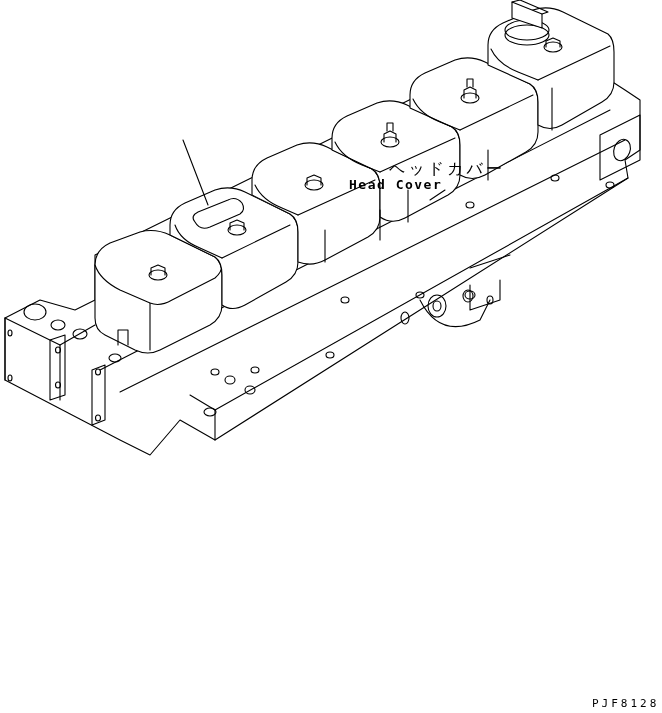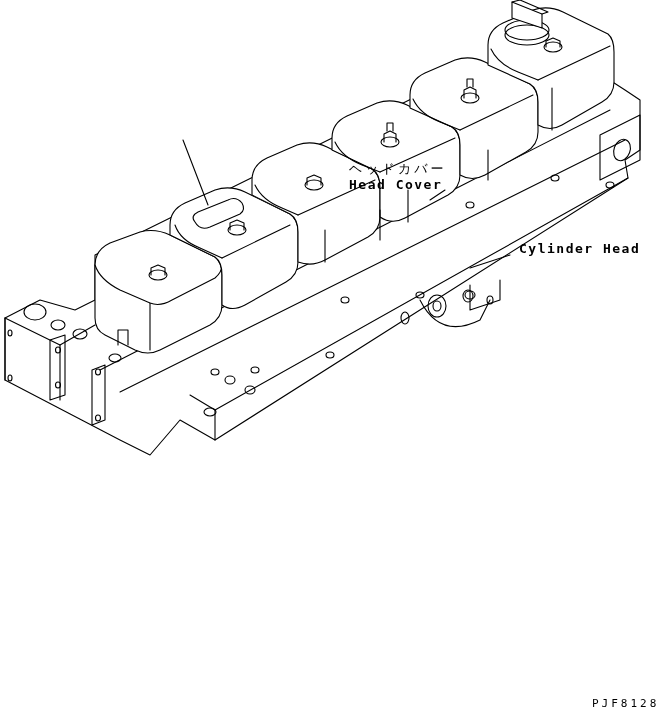--- a/index.html
+++ b/index.html
@@ -2,21 +2,21 @@
 <html><head>
 <meta charset="utf-8">
 <style>
   html, body { margin: 0; padding: 0; background: #ffffff; }
   body { width: 662px; height: 713px; position: relative; overflow: hidden; font-family: "DejaVu Sans Mono", monospace; }
   .drawing { position: absolute; left: 0; top: 0; width: 662px; height: 713px; }
   .drawing svg { width: 662px; height: 713px; display: block; }
   .ln { fill: none; stroke: #000; stroke-width: 1.1; stroke-linejoin: round; stroke-linecap: round; }
   .lnw { fill: #fff; stroke: #000; stroke-width: 1.1; stroke-linejoin: round; }
   .label { position: absolute; color: #000; font-family: "DejaVu Sans Mono", monospace; font-size: 13px; letter-spacing: 1.5px; line-height: 16px; white-space: nowrap; background: transparent; }
-  .label .jp { display: block; letter-spacing: 3px; font-size: 13px; }
+  .label .jp { display: block; letter-spacing: 3px; font-size: 16px; margin-left: 40px; }
   .label .en { display: block; font-weight: bold; }
   #lbl-head-cover { left: 349px; top: 161px; }
   #lbl-cyl-head { left: 519px; top: 241px; }
   .code { position: absolute; left: 592px; top: 697px; font-size: 11px; letter-spacing: 3px; color: #000; font-family: "DejaVu Sans Mono", monospace; }
 </style>
 </head>
 <body>
 
 <div class="drawing">
   <svg viewBox="0 0 662 713" xmlns="http://www.w3.org/2000/svg">
@@ -128,16 +128,15 @@
     </g>
   </svg>
 </div>
 
 <div class="label" id="lbl-head-cover">
   <span class="jp">ヘッドカバー</span>
   <span class="en">Head Cover</span>
 </div>
 
 <div class="label" id="lbl-cyl-head">
-  <span class="en">Cylinder Head</span>
 </div>
 
 <div class="code">PJF8128</div>
 
 </body></html>

